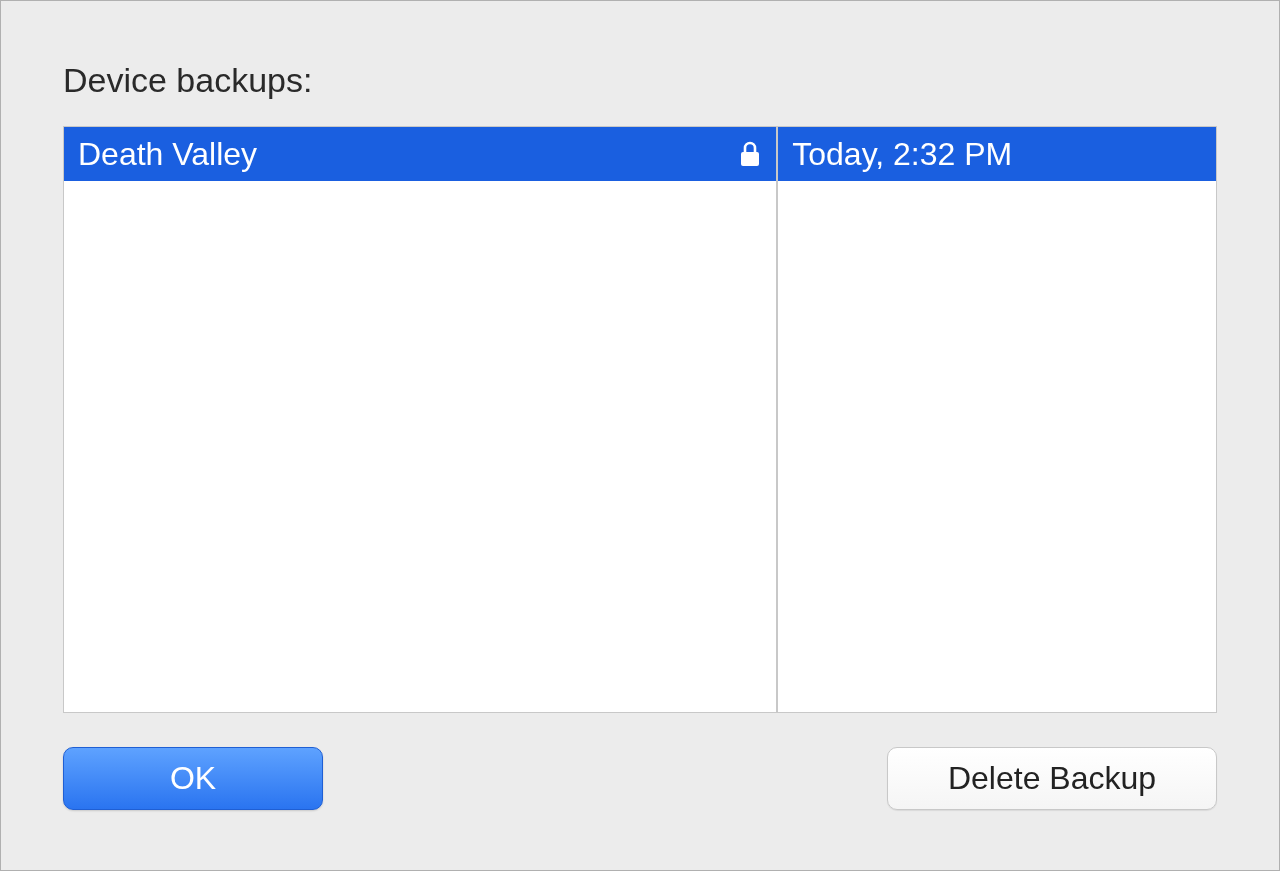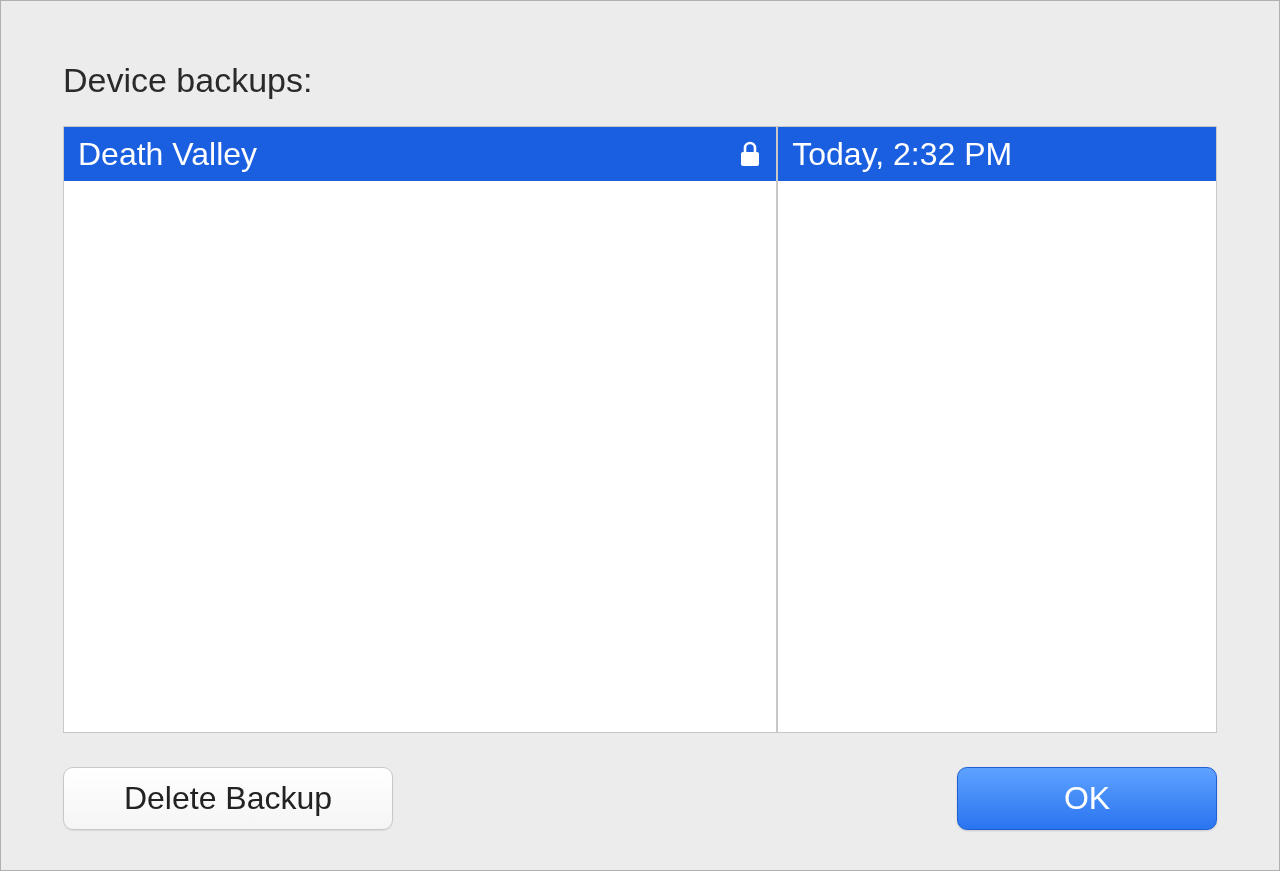--- a/index.html
+++ b/index.html
@@ -11,21 +11,21 @@
       font-family: -apple-system, BlinkMacSystemFont, "Segoe UI", Helvetica, Arial, sans-serif;
       background: #ececec;
       width: 1280px;
       height: 871px;
       overflow: hidden;
       border: 1px solid #b0b0b0;
     }
     .dialog {
       width: 100%;
       height: 100%;
-      padding: 60px 62px 40px 62px;
+      padding: 60px 62px 60px 62px;
       display: flex;
       flex-direction: column;
     }
     .title {
       font-size: 34px;
       color: #2a2a2a;
       margin-bottom: 26px;
       font-weight: 400;
     }
     .table-wrap {
@@ -128,16 +128,16 @@
         <span>Today, 2:32 PM</span>
       </div>
     </div>
     <div class="empty-cols">
       <div class="empty-col-left"></div>
       <div class="empty-col-right"></div>
     </div>
   </div>
 
   <div class="button-row">
+    <button class="btn btn-primary">OK</button>
     <button class="btn btn-default">Delete Backup</button>
-    <button class="btn btn-primary">OK</button>
   </div>
 </div>
 
 </body></html>

